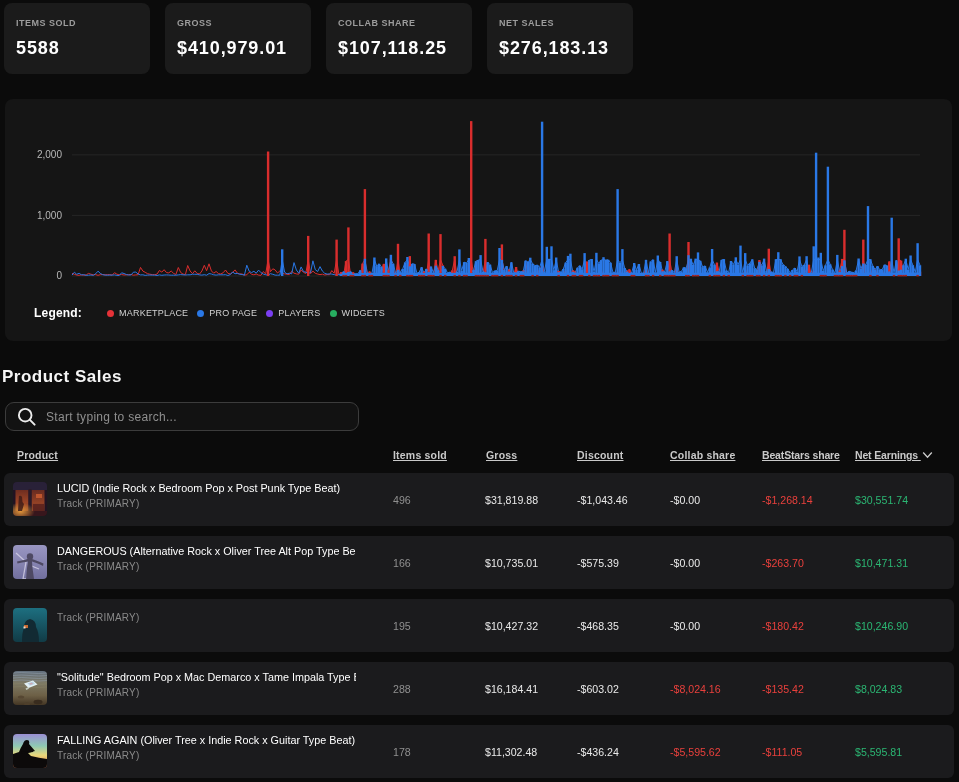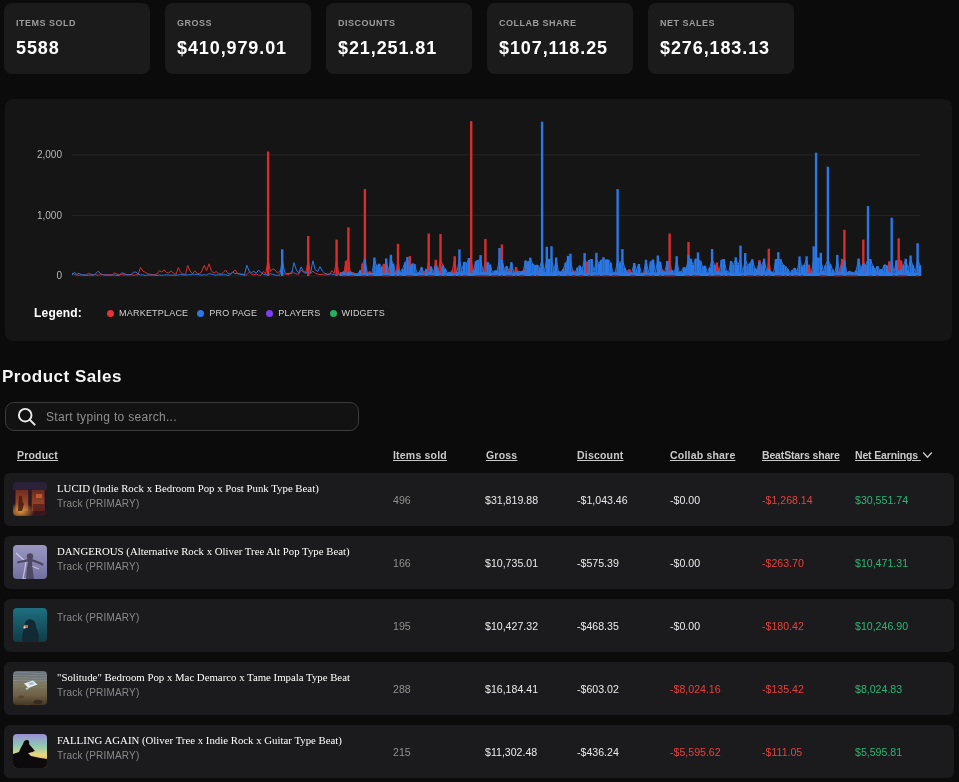--- a/index.html
+++ b/index.html
@@ -13,39 +13,35 @@
 .litem { display:flex; align-items:center; margin-right:9px; letter-spacing:0.2px; }
 .h1 { position:absolute; left:2px; top:367px; font-size:17px; font-weight:bold; color:#f5f5f5; letter-spacing:0.5px; }
 .search { position:absolute; left:5px; top:402px; width:354px; height:29px; border:1px solid #3c3c3c; border-radius:9px; background:#121212; }
 .search svg { position:absolute; left:11px; top:4px; }
 .search span { position:absolute; left:40px; top:7px; font-size:12px; color:#8f8f8f; letter-spacing:0.3px; }
 .thead { position:absolute; top:449px; left:0; width:959px; font-size:10.5px; font-weight:bold; color:#c9c9c9; }
 .thead div { position:absolute; white-space:nowrap; letter-spacing:0.2px;text-decoration:underline; }
 .row { position:absolute; left:4px; width:950px; height:53px; background:#1b1b1d; border-radius:6px; }
 .thumb { position:absolute; left:9px; top:9.5px; width:34px; height:34px; border-radius:4px; overflow:hidden; }
 .tinfo { position:absolute; left:53px; top:9px; width:299px; overflow:hidden; }
-.ttitle { font-size:10.8px; color:#fff; white-space:nowrap; letter-spacing:0;font-family:Liberation Serif, serif; }
+.ttitle { font-size:10.8px; color:#fff; white-space:nowrap; letter-spacing:0; }
 .tsub { font-size:10px; color:#8a8a8a; margin-top:4px; letter-spacing:0.2px; }
 .cell { position:absolute; top:21px; font-size:10.6px; white-space:nowrap; letter-spacing:0; }
 .gray { color:#8f8f8f; } .white { color:#e9e9e9; }
 .red { color:#e8403c; } .green { color:#2bb673; }
 </style></head>
 <body>
 <div class="cards">
     <div class="card">
       <div class="clabel">ITEMS SOLD</div>
       <div class="cval">5588</div>
     </div>
     <div class="card">
       <div class="clabel">GROSS</div>
       <div class="cval">$410,979.01</div>
-    </div>
-    <div class="card">
-      <div class="clabel">DISCOUNTS</div>
-      <div class="cval">$21,251.81</div>
     </div>
     <div class="card">
       <div class="clabel">COLLAB SHARE</div>
       <div class="cval">$107,118.25</div>
     </div>
     <div class="card">
       <div class="clabel">NET SALES</div>
       <div class="cval">$276,183.13</div>
     </div>
   </div>
@@ -829,18 +825,18 @@
           <stop offset="1" stop-color="#c06848"></stop>
         </linearGradient>
 <rect width="34" height="34" fill="url(#t5g)"></rect>
 <path d="M0 20 L6 18 Q8 13 10 10 Q11 6 14 6 Q17 6 16 10 L22 17 L15 19 L18 22 Q26 24 34 25 L34 34 L0 34 Z" fill="#0c0a0a"></path>
 <path d="M8 18 L20 16.5 L20 18 L9 19.5 Z" fill="#0c0a0a"></path>
 </svg></div>
 <div class="tinfo">
       <div class="ttitle">FALLING AGAIN (Oliver Tree x Indie Rock x Guitar Type Beat)</div>
       <div class="tsub">Track (PRIMARY)</div>
     </div>
-<div class="cell gray" style="left:389px">215</div>
+<div class="cell gray" style="left:389px">178</div>
 <div class="cell white" style="left:481px">$11,302.48</div>
 <div class="cell white" style="left:573px">-$436.24</div>
 <div class="cell red" style="left:666px">-$5,595.62</div>
 <div class="cell red" style="left:758px">-$111.05</div>
 <div class="cell green" style="left:851px">$5,595.81</div>
 </div>
 </body></html>

